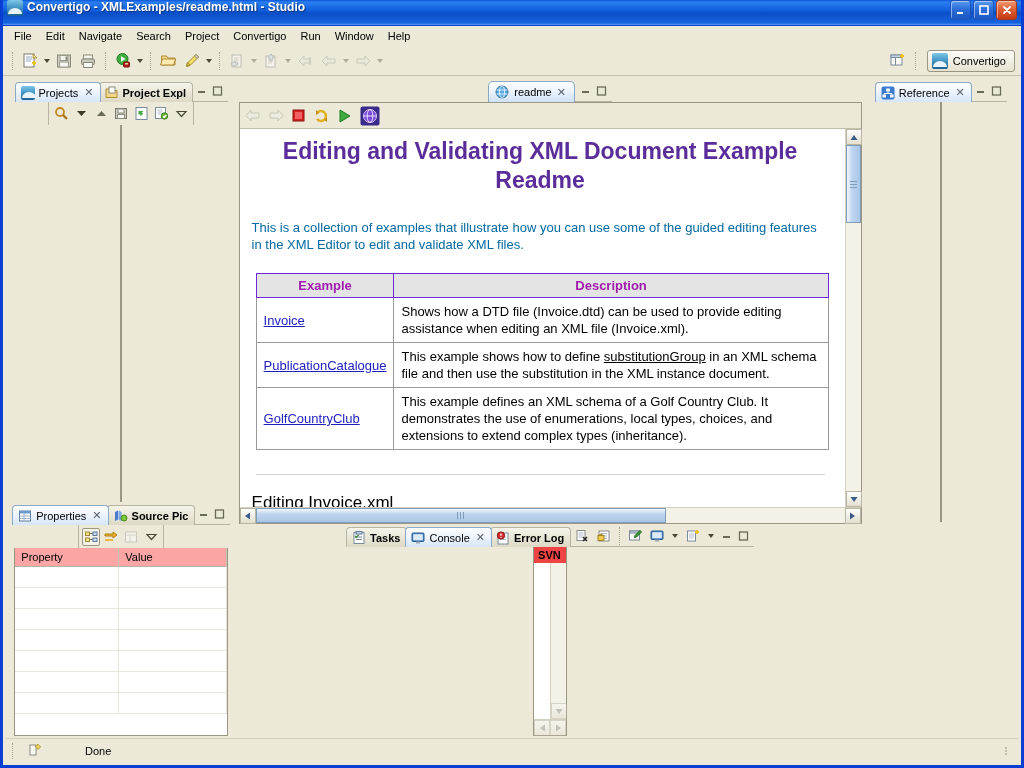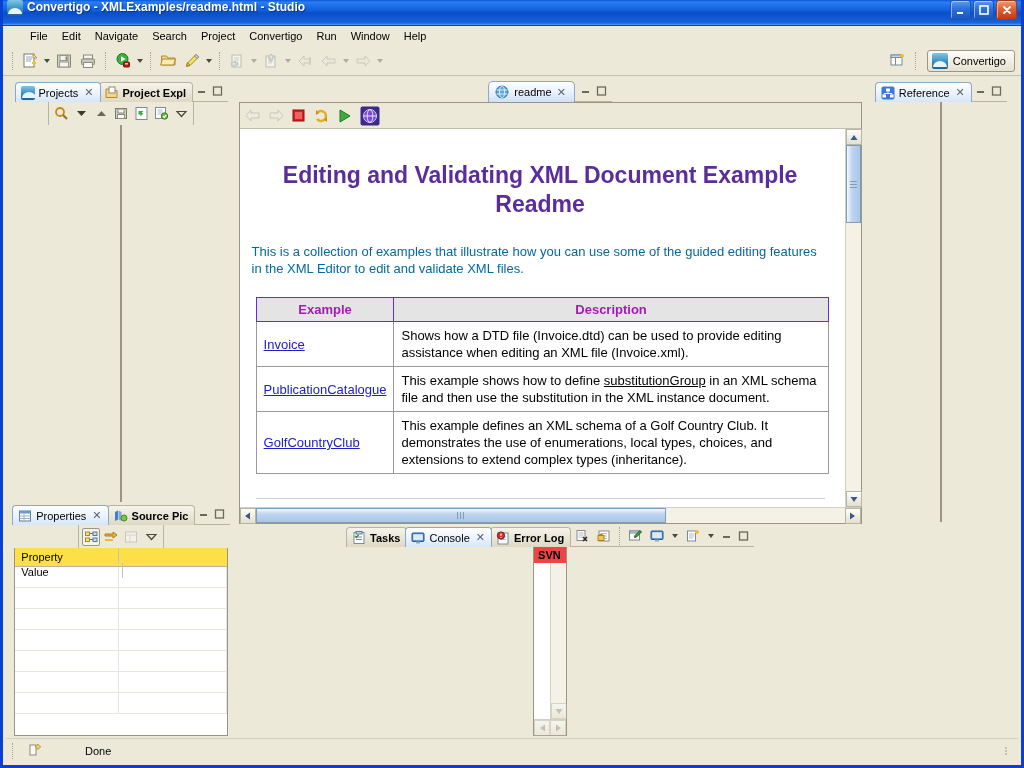--- a/index.html
+++ b/index.html
@@ -50,21 +50,21 @@
   }
   .wbtn.close {
     background: linear-gradient(to bottom, #f09a72 0%, #e06236 45%, #c33a14 100%);
     border-color: #a83a18;
   }
   .wbtn svg { display:block; }
 
   
   .menubar {
     height: 20px; display: flex; align-items: center;
-    background: #ece9d8; padding-left: 20px;
+    background: #ece9d8; padding-left: 4px;
     border-bottom: 1px solid #ece9d8;
   }
   .menuitem { padding: 2px 7px; font-size: 11px; color: #000; }
 
   
   .toolbar {
     height: 30px; display: flex; align-items: center;
     background: #ece9d8; padding-left: 4px;
     border-bottom: 1px solid #c3c0b0;
   }
@@ -179,21 +179,21 @@
   }
   .go-btn { width: 20px; height: 20px; display:flex; align-items:center; justify-content:center; }
   .globe-btn {
     width: 24px; height: 22px; display:flex; align-items:center; justify-content:center;
     background: #ece9d8;
   }
 
   
   .page-area { flex: 1; display: flex; min-height: 0; background: #fff; }
   .page-scroll { flex: 1; overflow: hidden; position: relative; padding: 0; }
-  .page-inner { padding: 28px 16px 0 12px; }
+  .page-inner { padding: 4px 16px 0 12px; }
   .doc-h1 {
     text-align: center; color: #5b2d9b; font-weight: bold;
     font-size: 23px; line-height: 29px; margin: 4px 24px 0 24px;
   }
   .doc-p {
     font-size: 13px; line-height: 17px; color: #0369a1; margin: 24px 0 0 0;
   }
   .ex-table {
     border-collapse: collapse; margin: 20px 0 0 4px; width: 573px;
     border: 1px solid #9a9a9a;
@@ -240,22 +240,22 @@
   .hsb-track { flex: 1; background: #f4f2e6; position: relative; }
   .hsb-thumb {
     position: absolute; top: 0; bottom: 0;
     background: linear-gradient(to bottom, #f2f7fd, #bed4ee 40%, #a9c6e8);
     border: 1px solid #7f9db9;
     display: flex; align-items: center; justify-content: center;
   }
   .hsb.disabled .hsb-track, .vsb.disabled .vsb-track { background: #f4f2e6; }
 
   
-  .prop-head { display: flex; height: 19px; background: #fde047;
-    border-bottom: 1px solid #b8b4a2; flex-direction: column; }
+  .prop-head { display: flex; height: 19px; background: #fca5a5;
+    border-bottom: 1px solid #b8b4a2; }
   .prop-col {
     font-size: 11px; color: #000; padding: 3px 0 0 6px;
     border-right: 1px solid #c8c4b2; height: 19px;
   }
   .prop-col.c1 { width: 104px; }
   .prop-col.c2 { width: 108px; }
   .prop-rows { background: #fff; }
   .prop-row { display: flex; height: 21px; border-bottom: 1px solid #e8e6dc; }
   .prop-cell { border-right: 1px solid #e8e6dc; height: 21px; }
   .prop-cell.c1 { width: 104px; }

